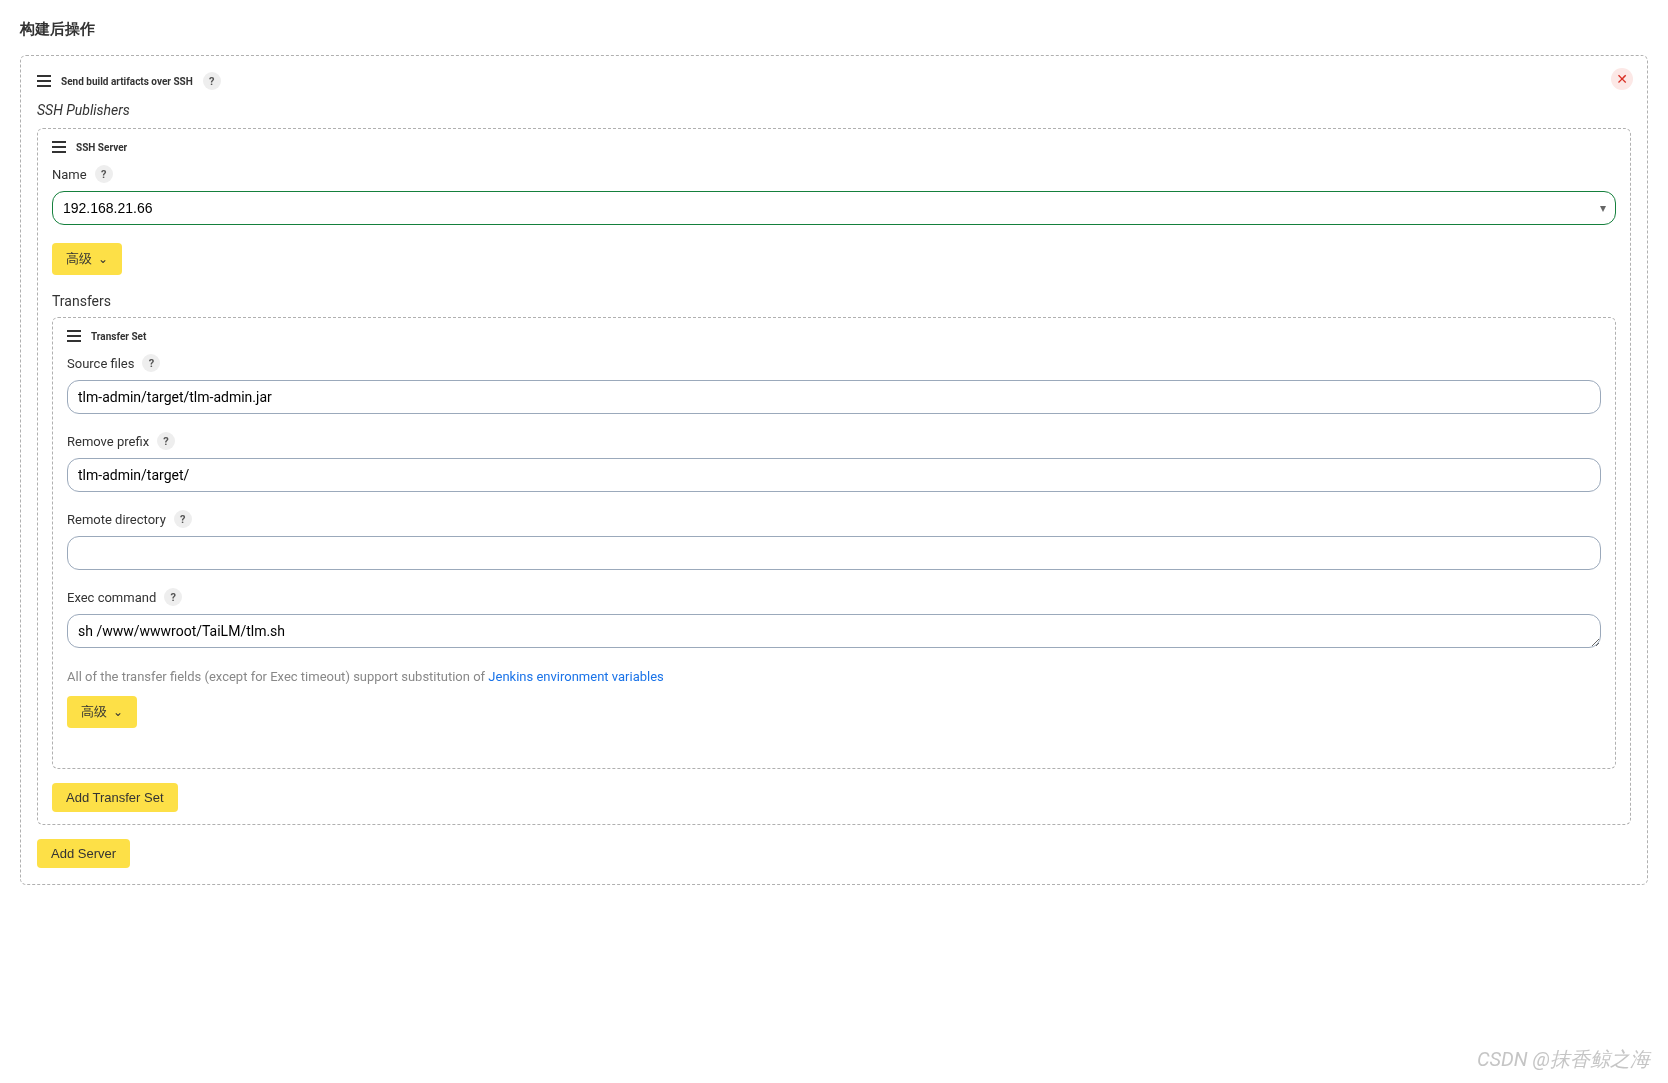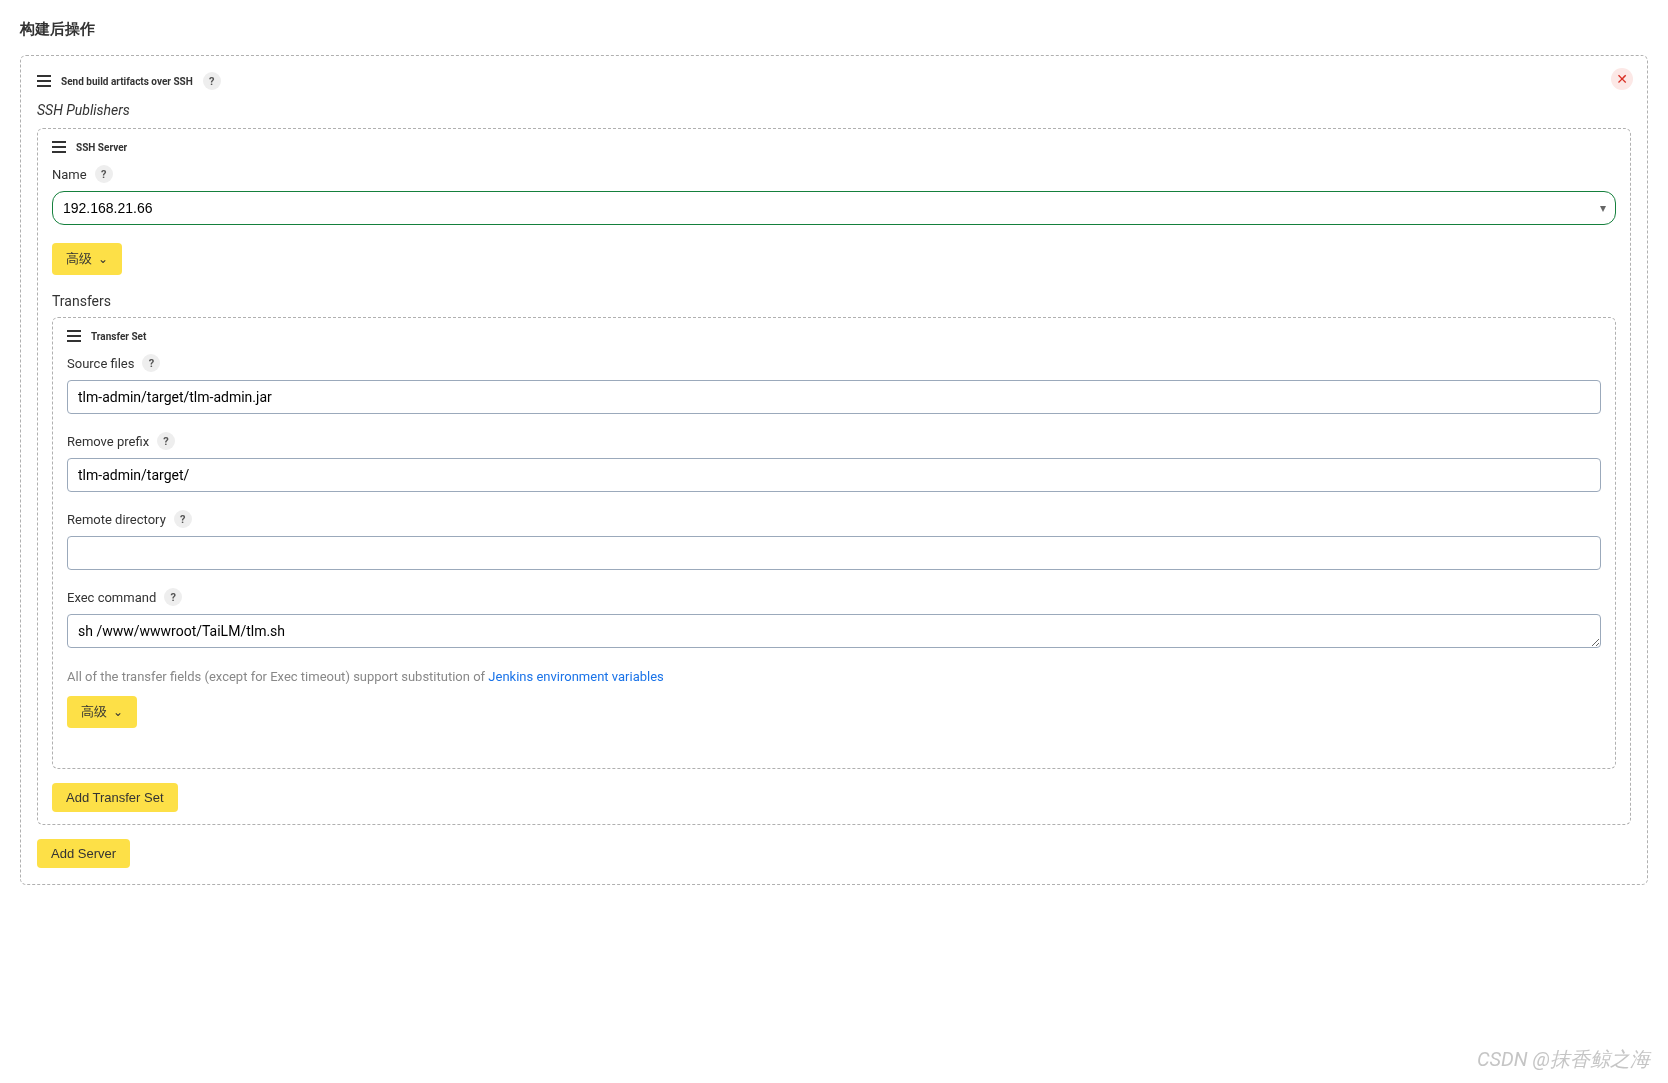--- a/index.html
+++ b/index.html
@@ -121,21 +121,21 @@
       top: 50%;
       transform: translateY(-50%);
       pointer-events: none;
       color: #666;
       font-size: 12px;
     }
     input.form-control, textarea.form-control {
       width: 100%;
       padding: 8px 10px;
       border: 1px solid #9ba9bb;
-      border-radius: 4px;
+      border-radius: 12px;
       font-size: 14px;
       font-family: inherit;
     }
     textarea.form-control {
       resize: both;
       min-height: 34px;
     }
     .btn {
       display: inline-flex;
       align-items: center;

